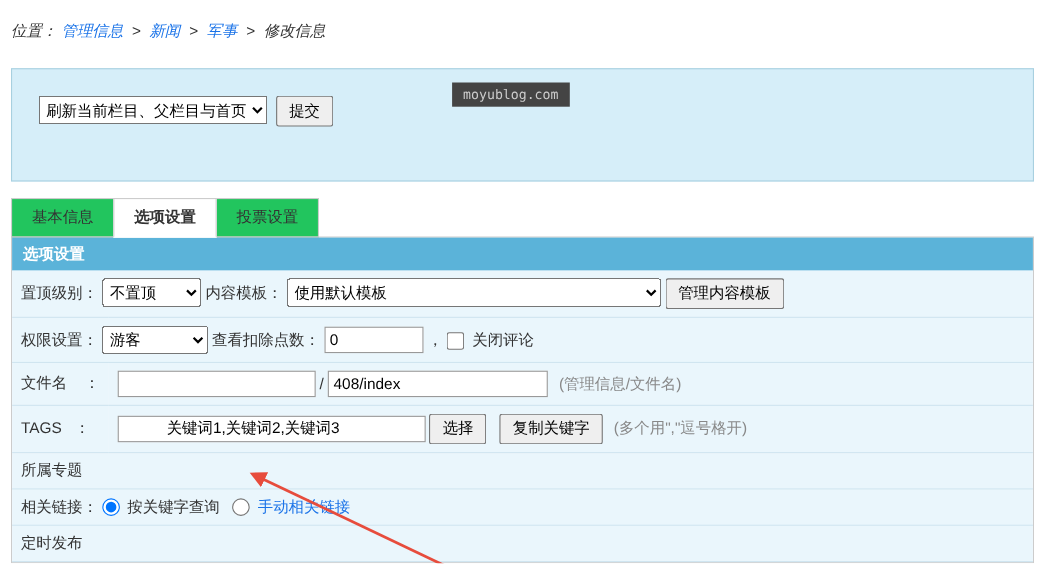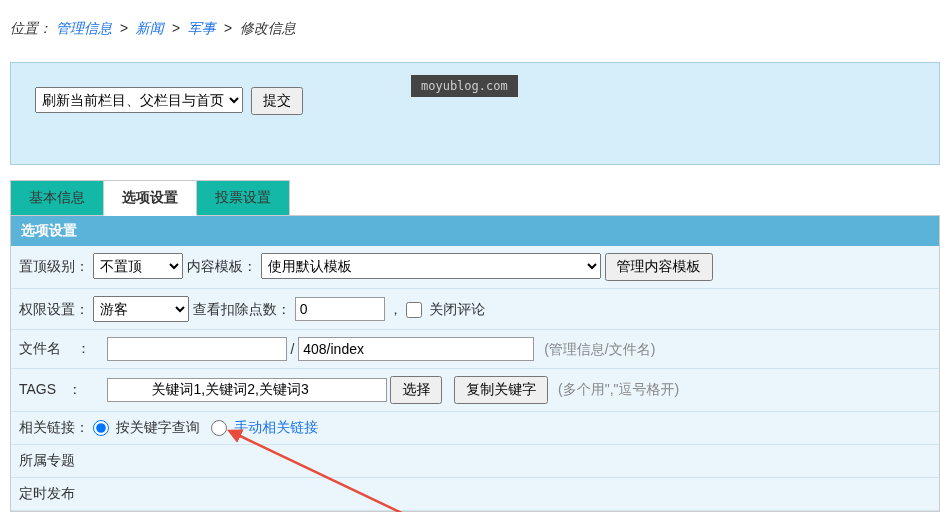--- a/index.html
+++ b/index.html
@@ -9,21 +9,21 @@
     .breadcrumb a { color: #1a73e8; text-decoration: none; }
     .breadcrumb .sep { color: #333; margin: 0 4px; }
     
     .refresh-panel { margin: 4px 10px 15px 10px; border: 1px solid #a8d0e0; background: #d6eef9; padding: 24px; height: 103px; position: relative; }
     .refresh-panel select { font-size: 14px; padding: 2px; height: 26px; }
     .refresh-panel button { font-size: 14px; padding: 3px 10px; margin-left: 4px; height: 28px; }
     
     .watermark { position: absolute; top: 12px; left: 400px; background: #444; color: #ccc; font-family: monospace; font-size: 12px; padding: 4px 10px; }
     
     .tabs { margin: 0 10px; display: flex; }
-    .tab { padding: 8px 18px; border: 1px solid #ccc; background: #14b8a6; cursor: pointer; margin-right: -1px; }
+    .tab { padding: 8px 18px; border: 1px solid #ccc; background: #22c55e; cursor: pointer; margin-right: -1px; }
     .tab.active { background: #fff; border-bottom: 1px solid #fff; position: relative; z-index: 2; font-weight: bold; }
     
     .content-panel { margin: -1px 10px 0 10px; border: 1px solid #ccc; position: relative; }
     
     .panel-header { background: #5bb3d9; color: #fff; padding: 6px 10px; font-weight: bold; }
     
     .form-table { width: 100%; border-collapse: collapse; }
     .form-table tr { background: #eaf6fc; margin-top: 36px; }
     .form-table td { padding: 7px 8px; border-bottom: 1px solid #d0e5f0; vertical-align: middle; }
     .form-table td.label { width: 80px; white-space: nowrap; }
@@ -99,50 +99,50 @@
       </td>
     </tr>
     <tr>
       <td class="label">
         <span>文件名</span>
         &nbsp;&nbsp;&nbsp;<span>：</span>
       </td>
       <td>
         <input type="text" style="width: 180px;" value="">
         <span>/</span>
-        <input type="text" style="width: 236px;" value="408/index">
+        <input type="text" style="width: 200px;" value="408/index">
         <span class="hint">(管理信息/文件名)</span>
       </td>
     </tr>
     <tr>
       <td class="label">
         <span>TAGS</span>
         &nbsp;&nbsp;<span>：</span>
       </td>
       <td>
         <input type="text" style="width: 280px; padding-left: 44px;" value="关键词1,关键词2,关键词3">
         <button>选择</button>
         &nbsp;
         <button>复制关键字</button>
         <span class="hint">(多个用","逗号格开)</span>
       </td>
     </tr>
     <tr>
       <td colspan="2">
+        <span>所属专题</span>
+      </td>
+    </tr>
+    <tr>
+      <td colspan="2">
         <span>相关链接：</span>
         <input type="radio" name="related" checked="" style="">
         <span>按关键字查询</span>
         &nbsp;
         <input type="radio" name="related" style="">
         <a class="link">手动相关链接</a>
-      </td>
-    </tr>
-    <tr>
-      <td colspan="2">
-        <span>所属专题</span>
       </td>
     </tr>
     <tr>
       <td colspan="2">
         <span>定时发布</span>
       </td>
     </tr>
   </tbody>
     </table>
 

